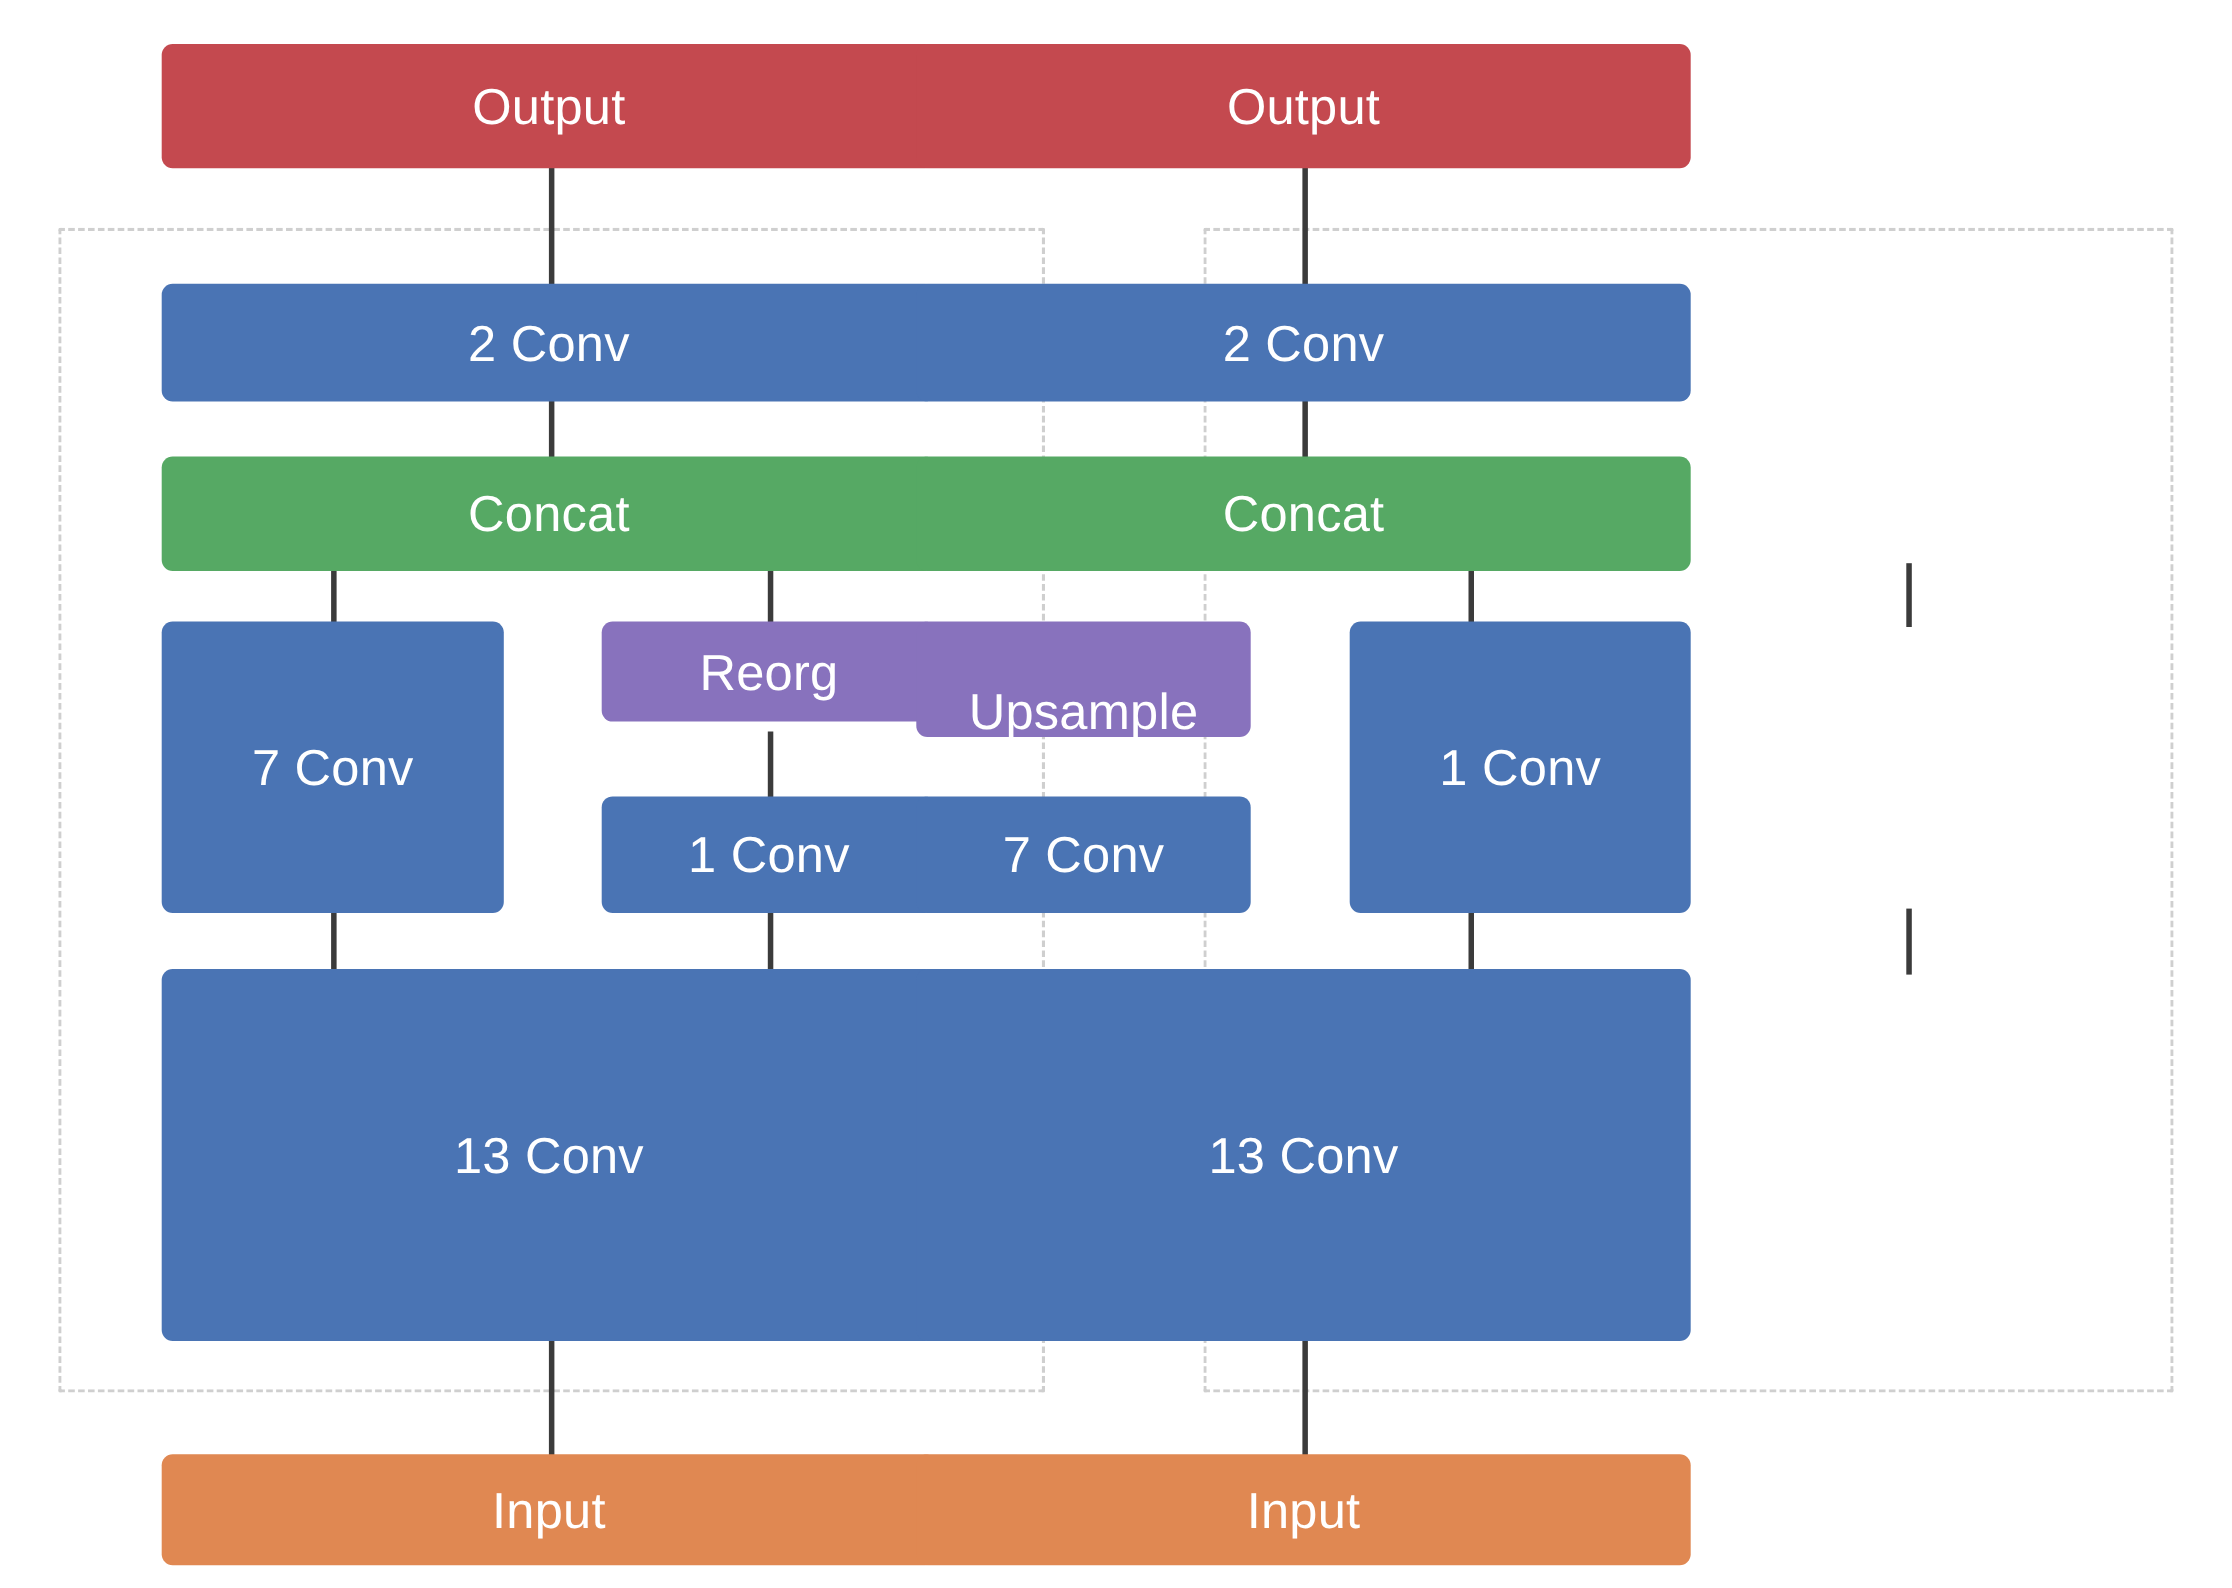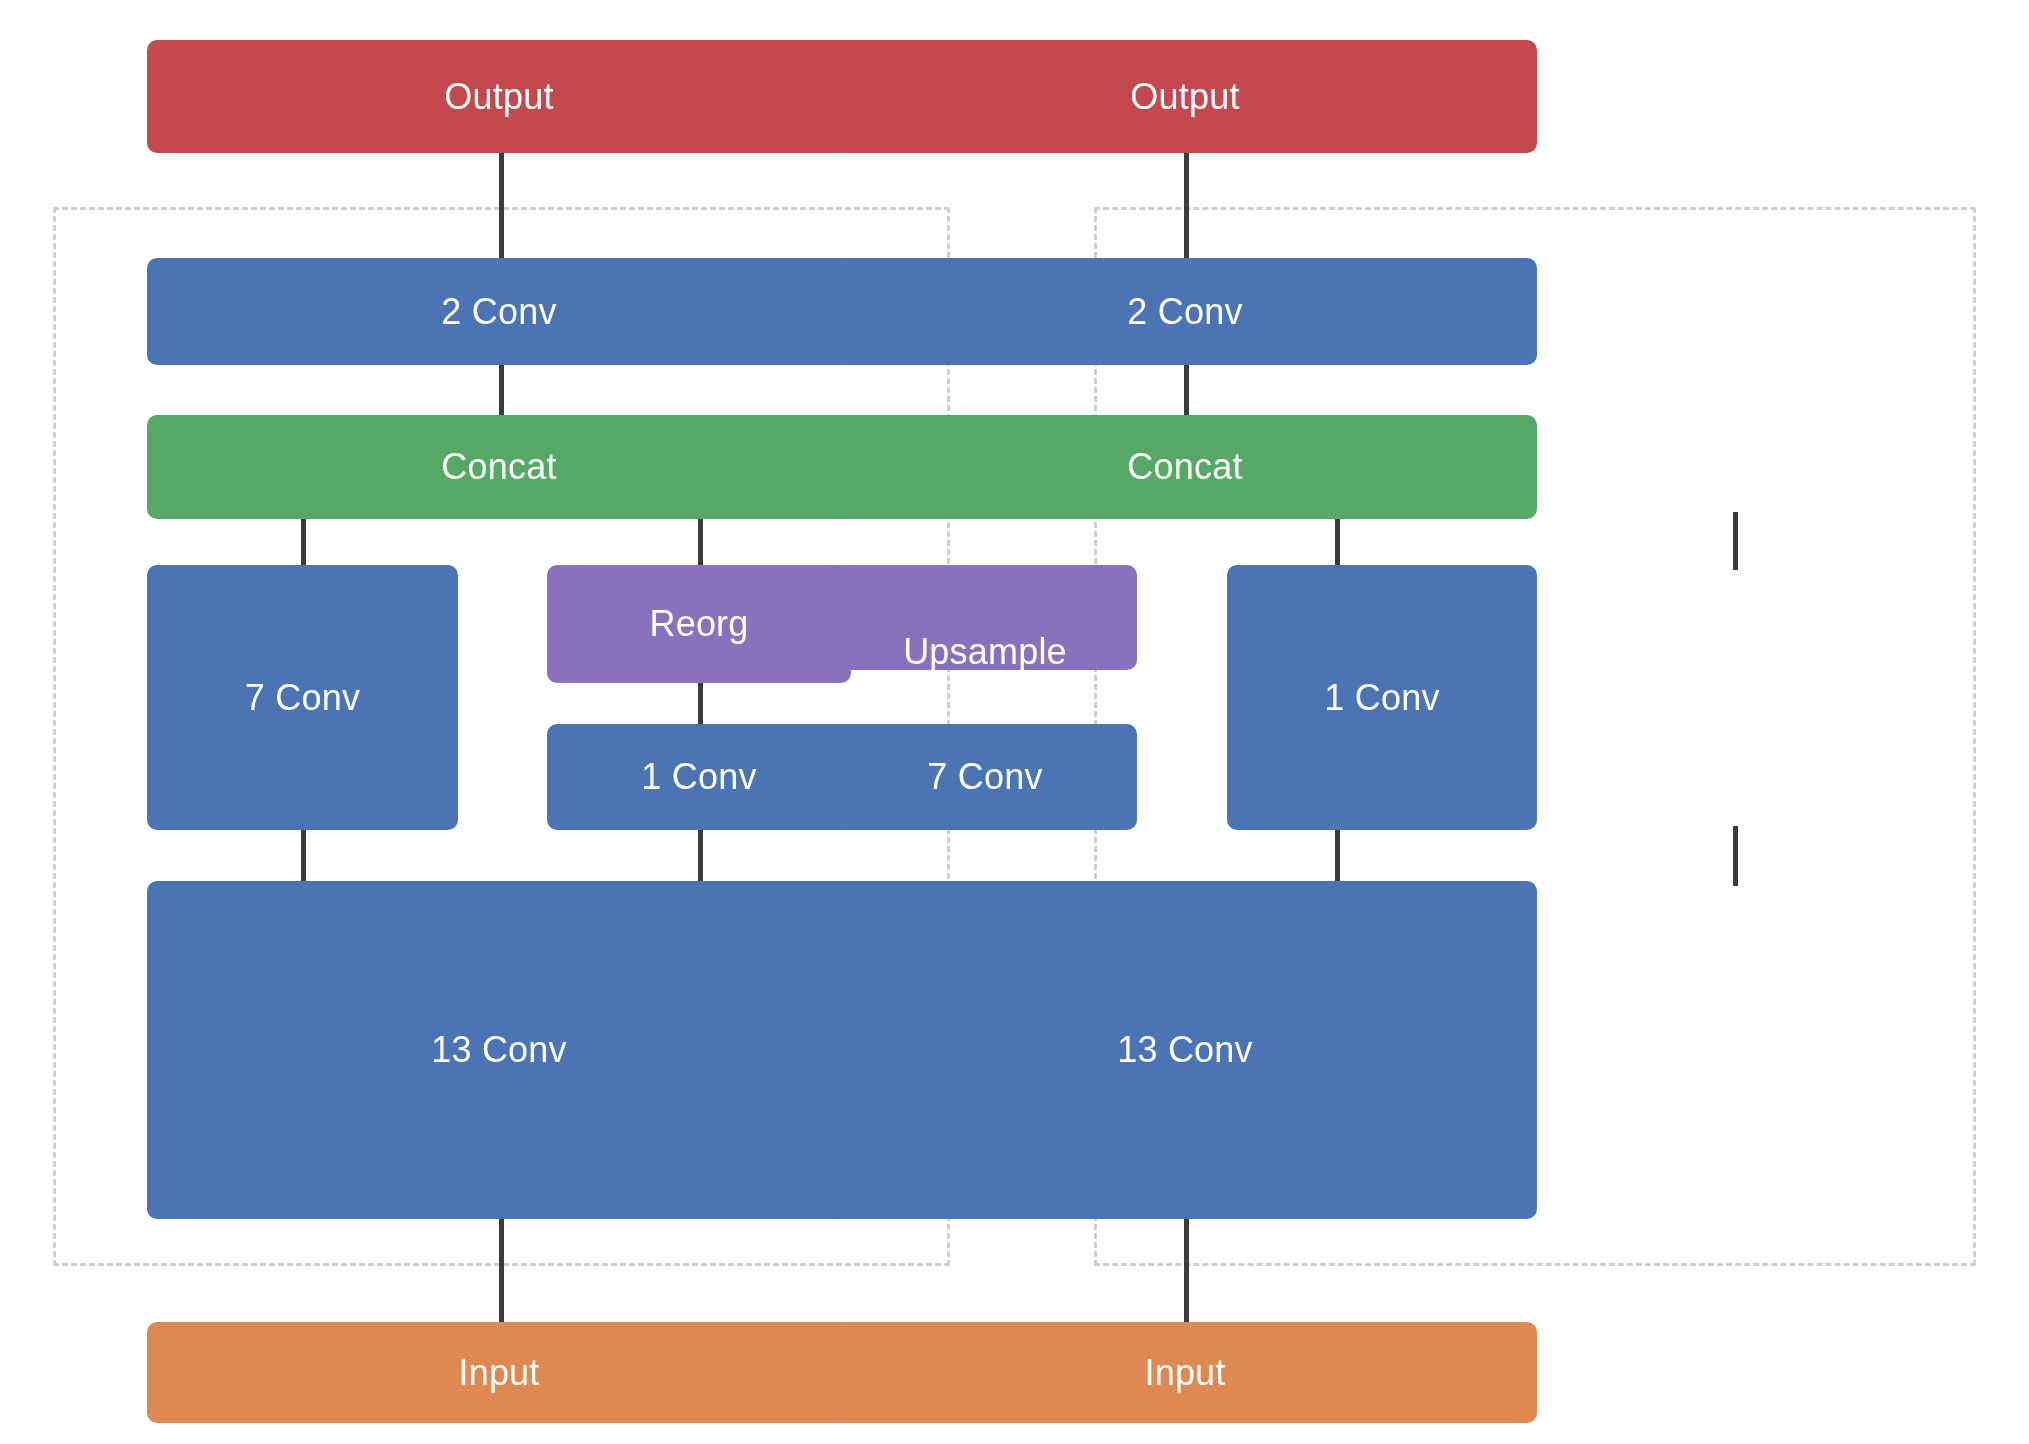--- a/index.html
+++ b/index.html
@@ -46,21 +46,21 @@
 
   
   .node {
     position: absolute;
     box-sizing: border-box;
     border-radius: 10px;
     display: flex;
     align-items: center;
     justify-content: center;
     color: #ffffff;
-    font-size: 36px;
+    font-size: 46px;
     font-weight: 400;
     letter-spacing: 0.2px;
     line-height: 1;
     font-family: "Liberation Sans", sans-serif;
     user-select: none;
     z-index: 3;
   }
   .node.tall { align-items: center; }
   .node-label { pointer-events: none; }
 </style>
@@ -91,21 +91,21 @@
     </div>
 
     <div class="node" style="left:147px; top:415px; width:704px; height:104px; background:#56a964;">
       <span class="node-label">Concat</span>
     </div>
 
     <div class="node tall" style="left:147px; top:565px; width:311px; height:265px; background:#4a74b4;">
       <span class="node-label">7 Conv</span>
     </div>
 
-    <div class="node" style="left:547px; top:565px; width:304px; height:118px; background:#8872bd;">
+    <div class="node" style="left:547px; top:565px; width:304px; height:91px; background:#8872bd;">
       <span class="node-label">Reorg</span>
     </div>
 
     <div class="node" style="left:547px; top:724px; width:304px; height:106px; background:#4a74b4;">
       <span class="node-label">1 Conv</span>
     </div>
 
     <div class="node tall" style="left:147px; top:881px; width:704px; height:338px; background:#4a74b4;">
       <span class="node-label">13 Conv</span>
     </div>

